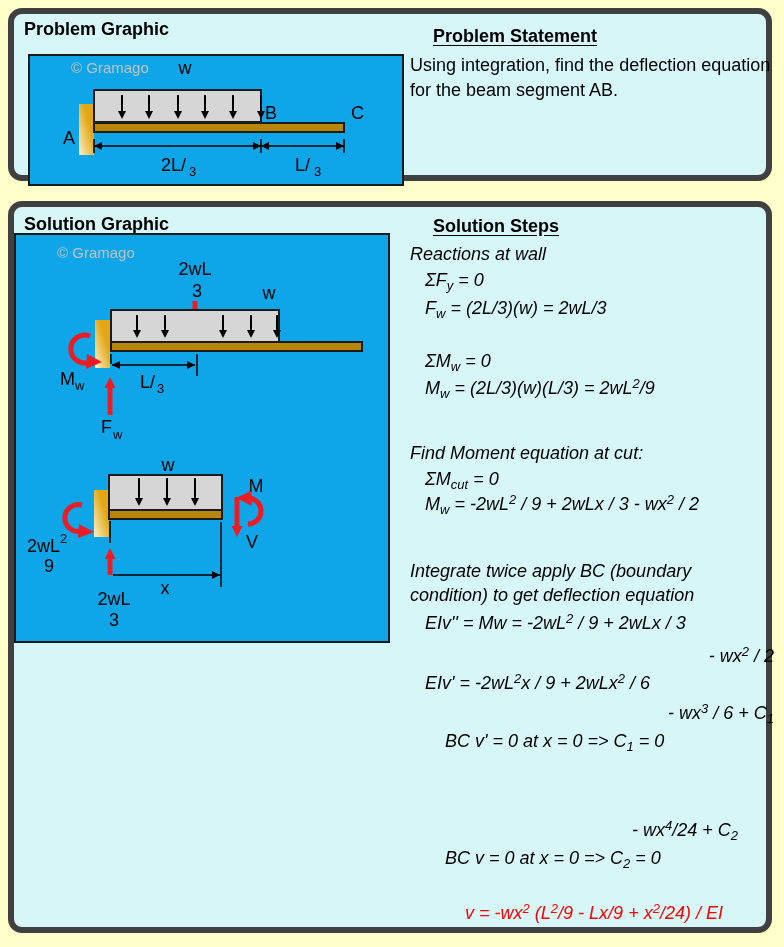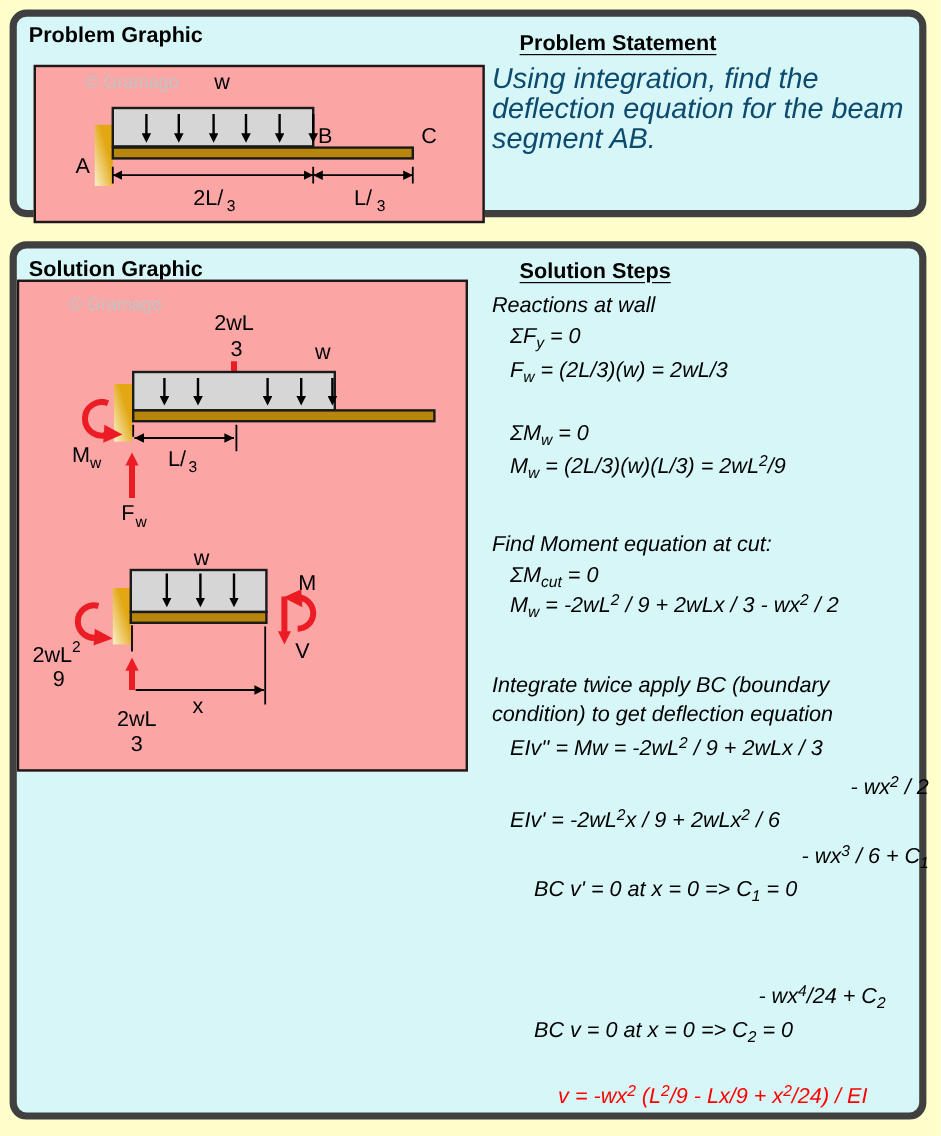--- a/index.html
+++ b/index.html
@@ -13,28 +13,28 @@
     background:#D7F6F8; border:6px solid #404040; border-radius:14px;
     box-sizing:border-box;
   }
   #panel-problem { top:8px; height:173px; }
   #panel-solution { top:201px; height:732px; }
   .panel-title {
     position:absolute; font-size:18px; font-weight:bold; color:#000;
   }
   .underlined { text-decoration:underline; text-underline-offset:3px;margin-left:23px; }
   .whitebox {
-    position:absolute; left:14px; width:376px; background:#fca5a5;
+    position:absolute; left:14px; width:376px; background:#0ea5e9;
     border:2px solid #1A1A1A; box-sizing:border-box;
   }
   #problem-box { top:40px; height:132px; }
   #solution-box { top:233px; height:410px; }
   .statement-text {
     position:absolute; left:404px; top:47px; width:362px;
-    font-size:24px; line-height:25px; color:#0c4a6e;font-style:italic;
+    font-size:18px; line-height:25px; color:#000000;
   }
   .step {
     position:absolute; left:410px; width:368px; font-size:18px;
     line-height:22px; color:#000; white-space:nowrap; box-sizing:border-box;font-style:italic;
   }
   .s-ind1 { padding-left:15px; }
   .s-ind2 { padding-left:35px; }
   .s-right  { text-align:right; padding-right:4px; }
   .s-right2 { text-align:right; padding-right:40px; }
   .s-red { color:#FF0000;text-align:center; }

